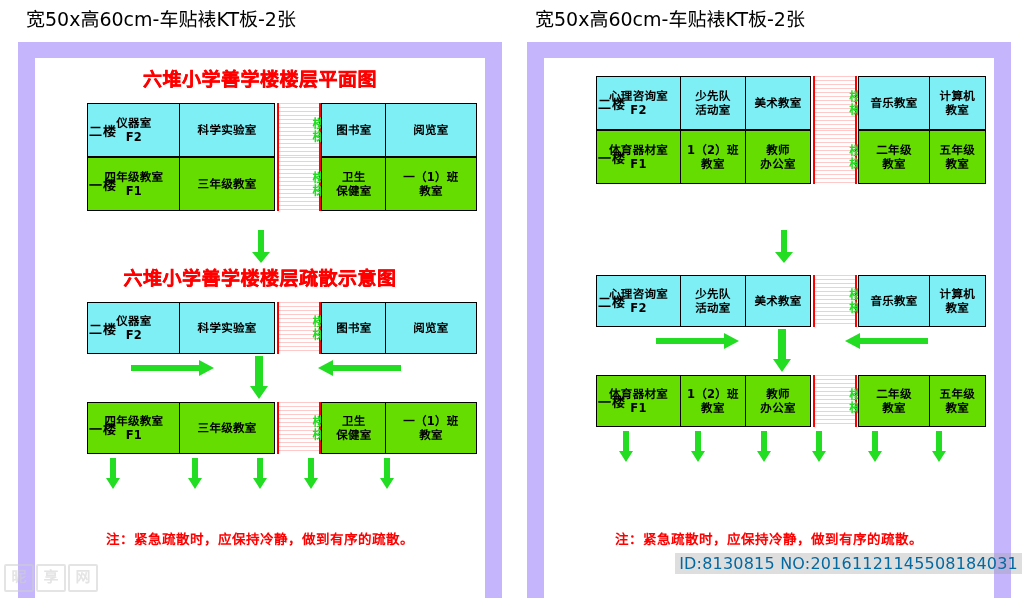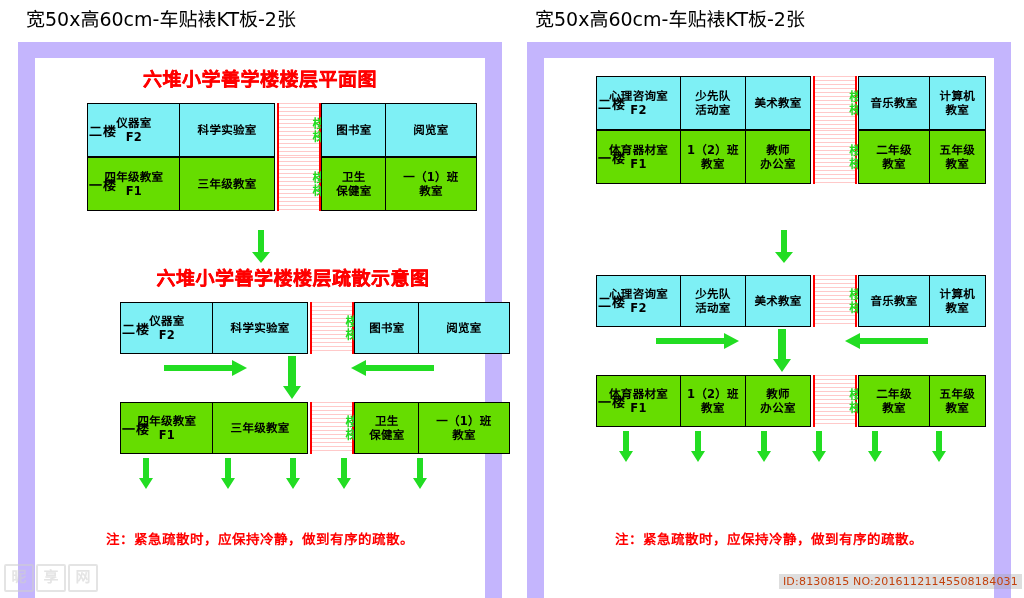--- a/index.html
+++ b/index.html
@@ -130,22 +130,22 @@
     color:#cfcfcf;font-style:normal;font-weight:bold;
     font-size:15px;line-height:22px;text-align:center;
     background:transparent;
   }
   .wm-url{
     color:#d9d9d9;font-style:italic;font-weight:bold;
     font-size:17px;letter-spacing:0.5px;
     font-family:"DejaVu Serif","Liberation Serif",serif;
   }
   .wm-id{
-    position:absolute;right:2px;bottom:9px;
-    color:#c2410c;font-size:11px;
+    position:absolute;right:2px;bottom:24px;
+    color:#0369a1;font-size:16px;
     font-family:"DejaVu Sans","Liberation Sans",sans-serif;
     letter-spacing:0.2px;
     background:rgba(160,160,160,0.35);
     padding:1px 4px;
     pointer-events:none;
   }
 </style>
 </head>
 <body>
 
@@ -192,21 +192,21 @@
 
           </div>
         </div>
 
         <div class="arrow-band" style="position:absolute;top:172px;height:36px;">
           <svg class="arw" style="position:absolute;left:216px;top:0;" width="20" height="34" viewBox="0 0 20 34">
             <polygon points="7,0 13,0 13,22 19,22 10,33 1,22 7,22" fill="#22dd22"></polygon>
           </svg>
         </div>
 
-        <div class="block" style="top:205px;margin-left:33px;">
+        <div class="block" style="top:205px;">
           <div class="blk-title">六堆小学善学楼楼层疏散示意图</div>
           <div class="floors" style="margin-top:12px;">
 
             <div class="floor-row" style="height:52px;">
               <div class="floor-label">二楼</div>
               <div class="rooms">
                 <div class="cell cyan" style="flex:106;">仪器室
 F2</div>
                 <div class="cell cyan" style="flex:108;">科学实验室</div>
                 <div class="stairs">

